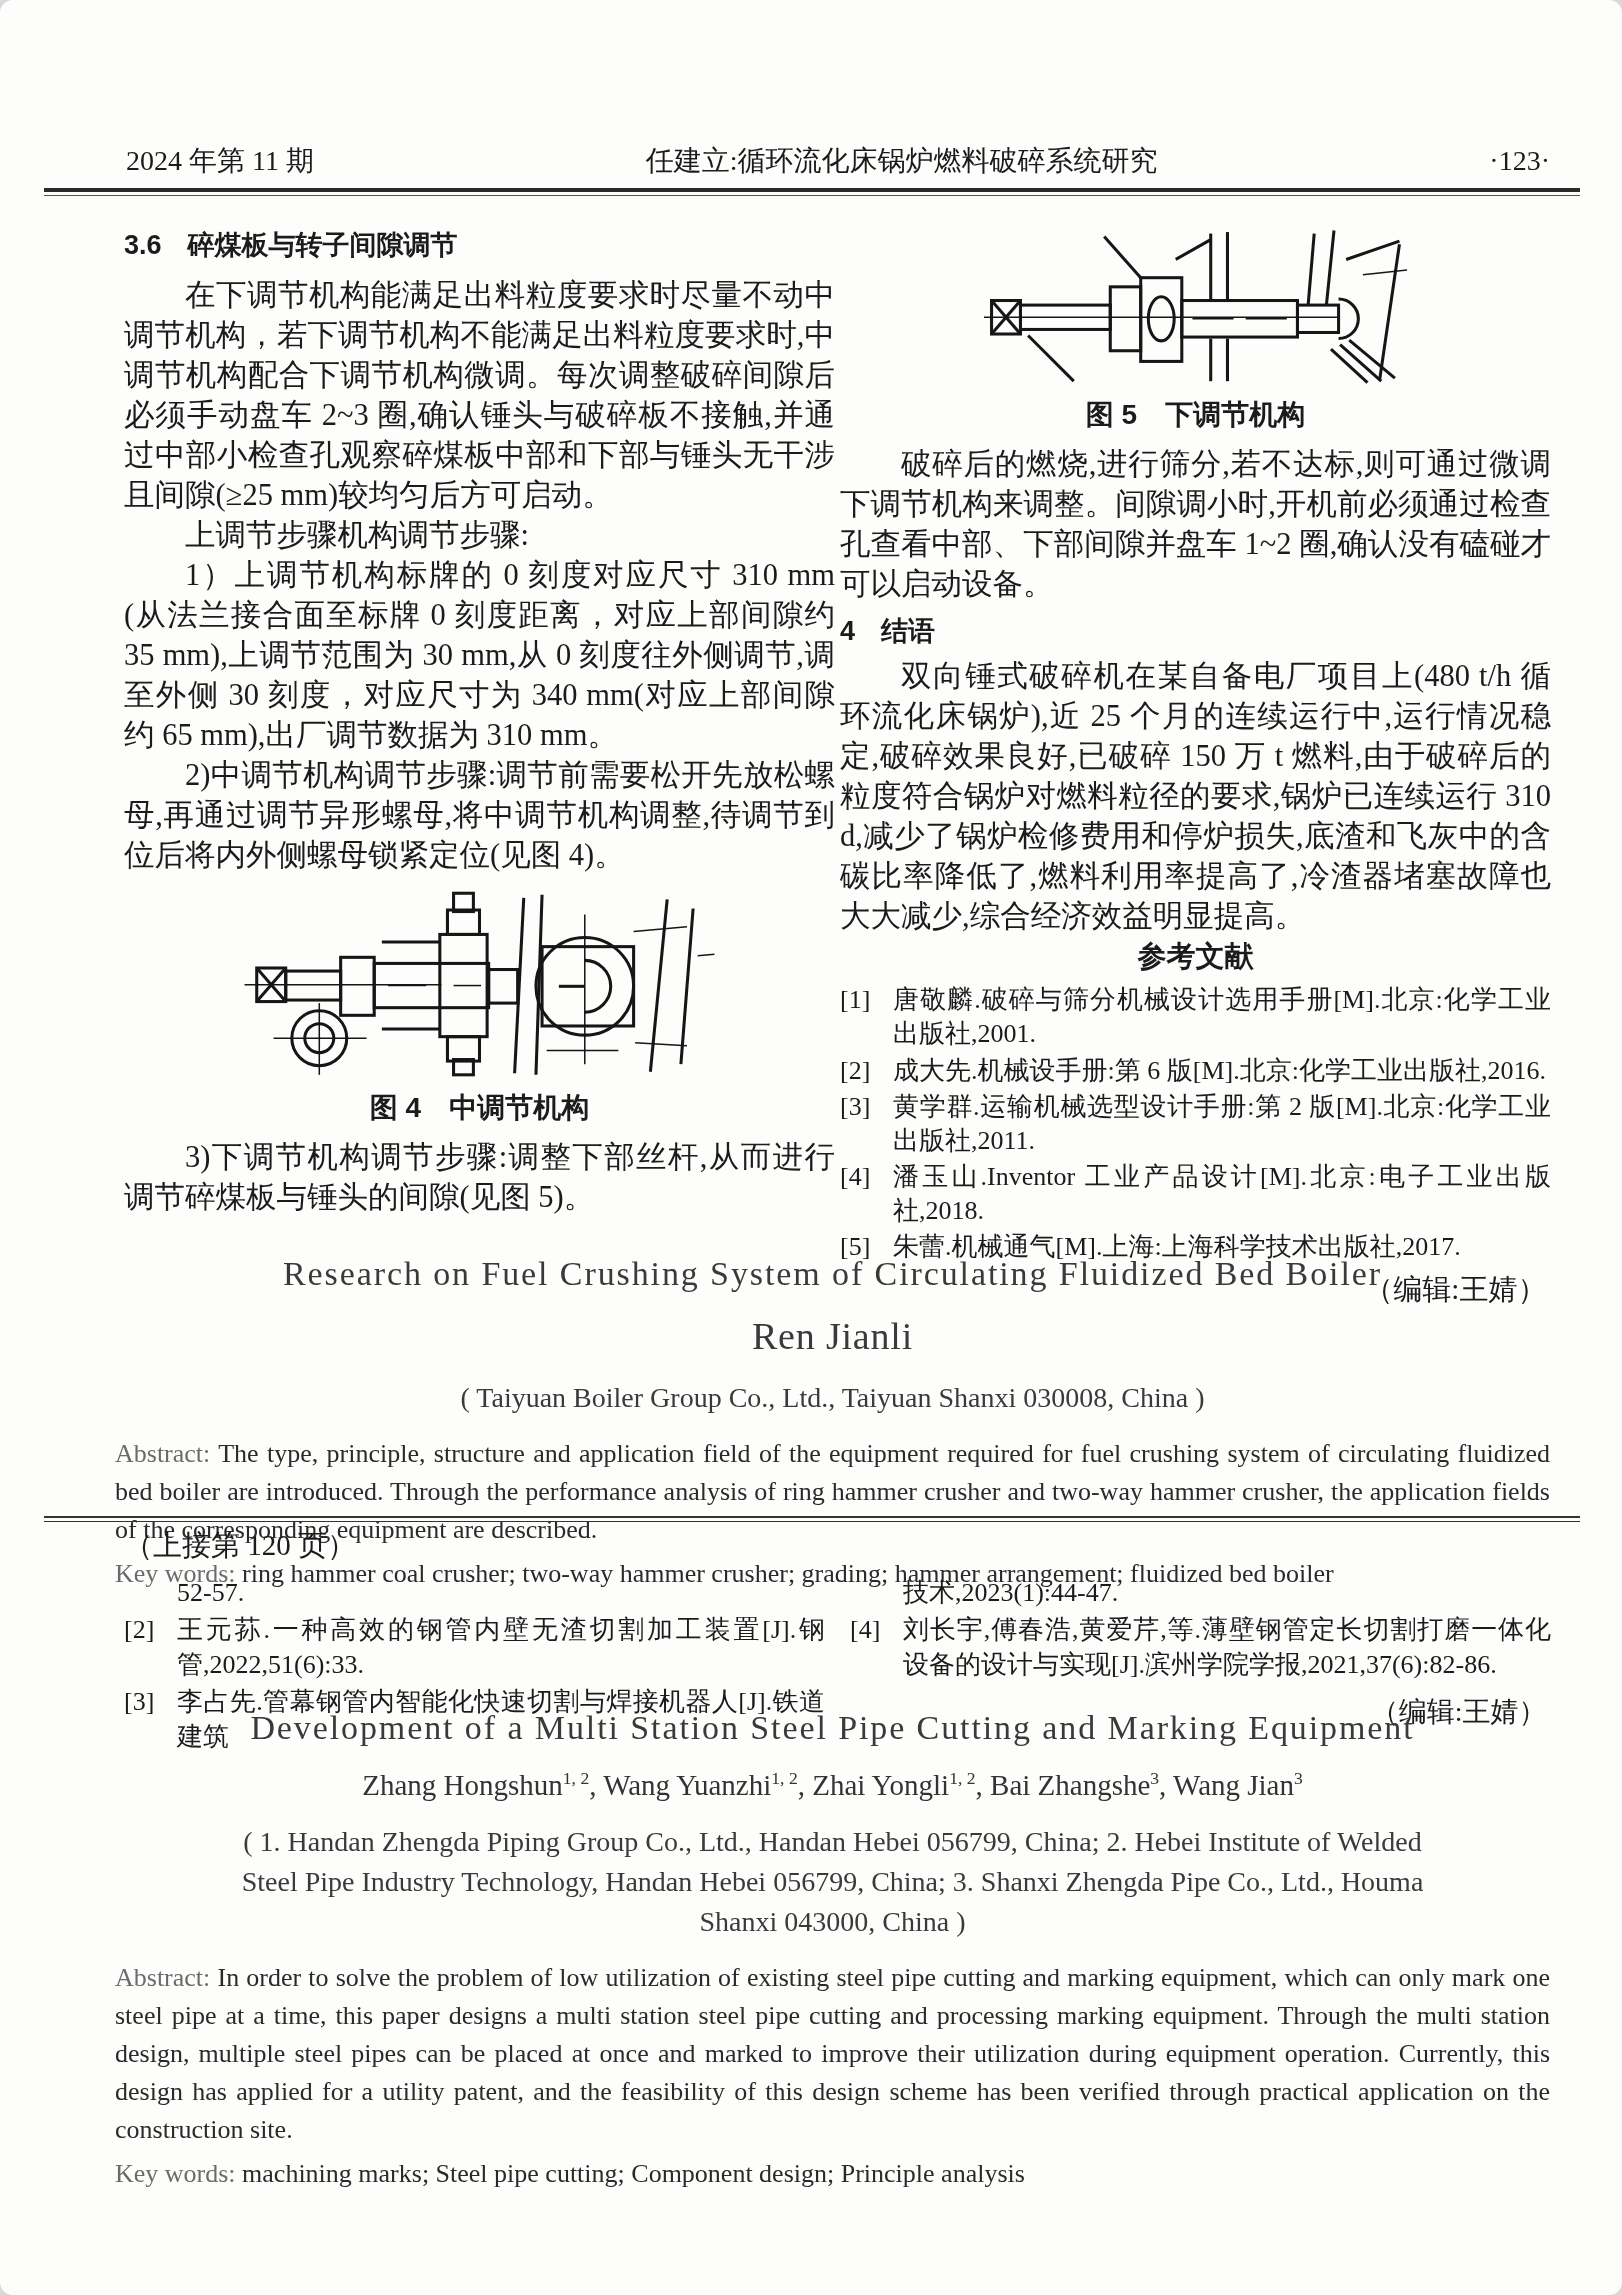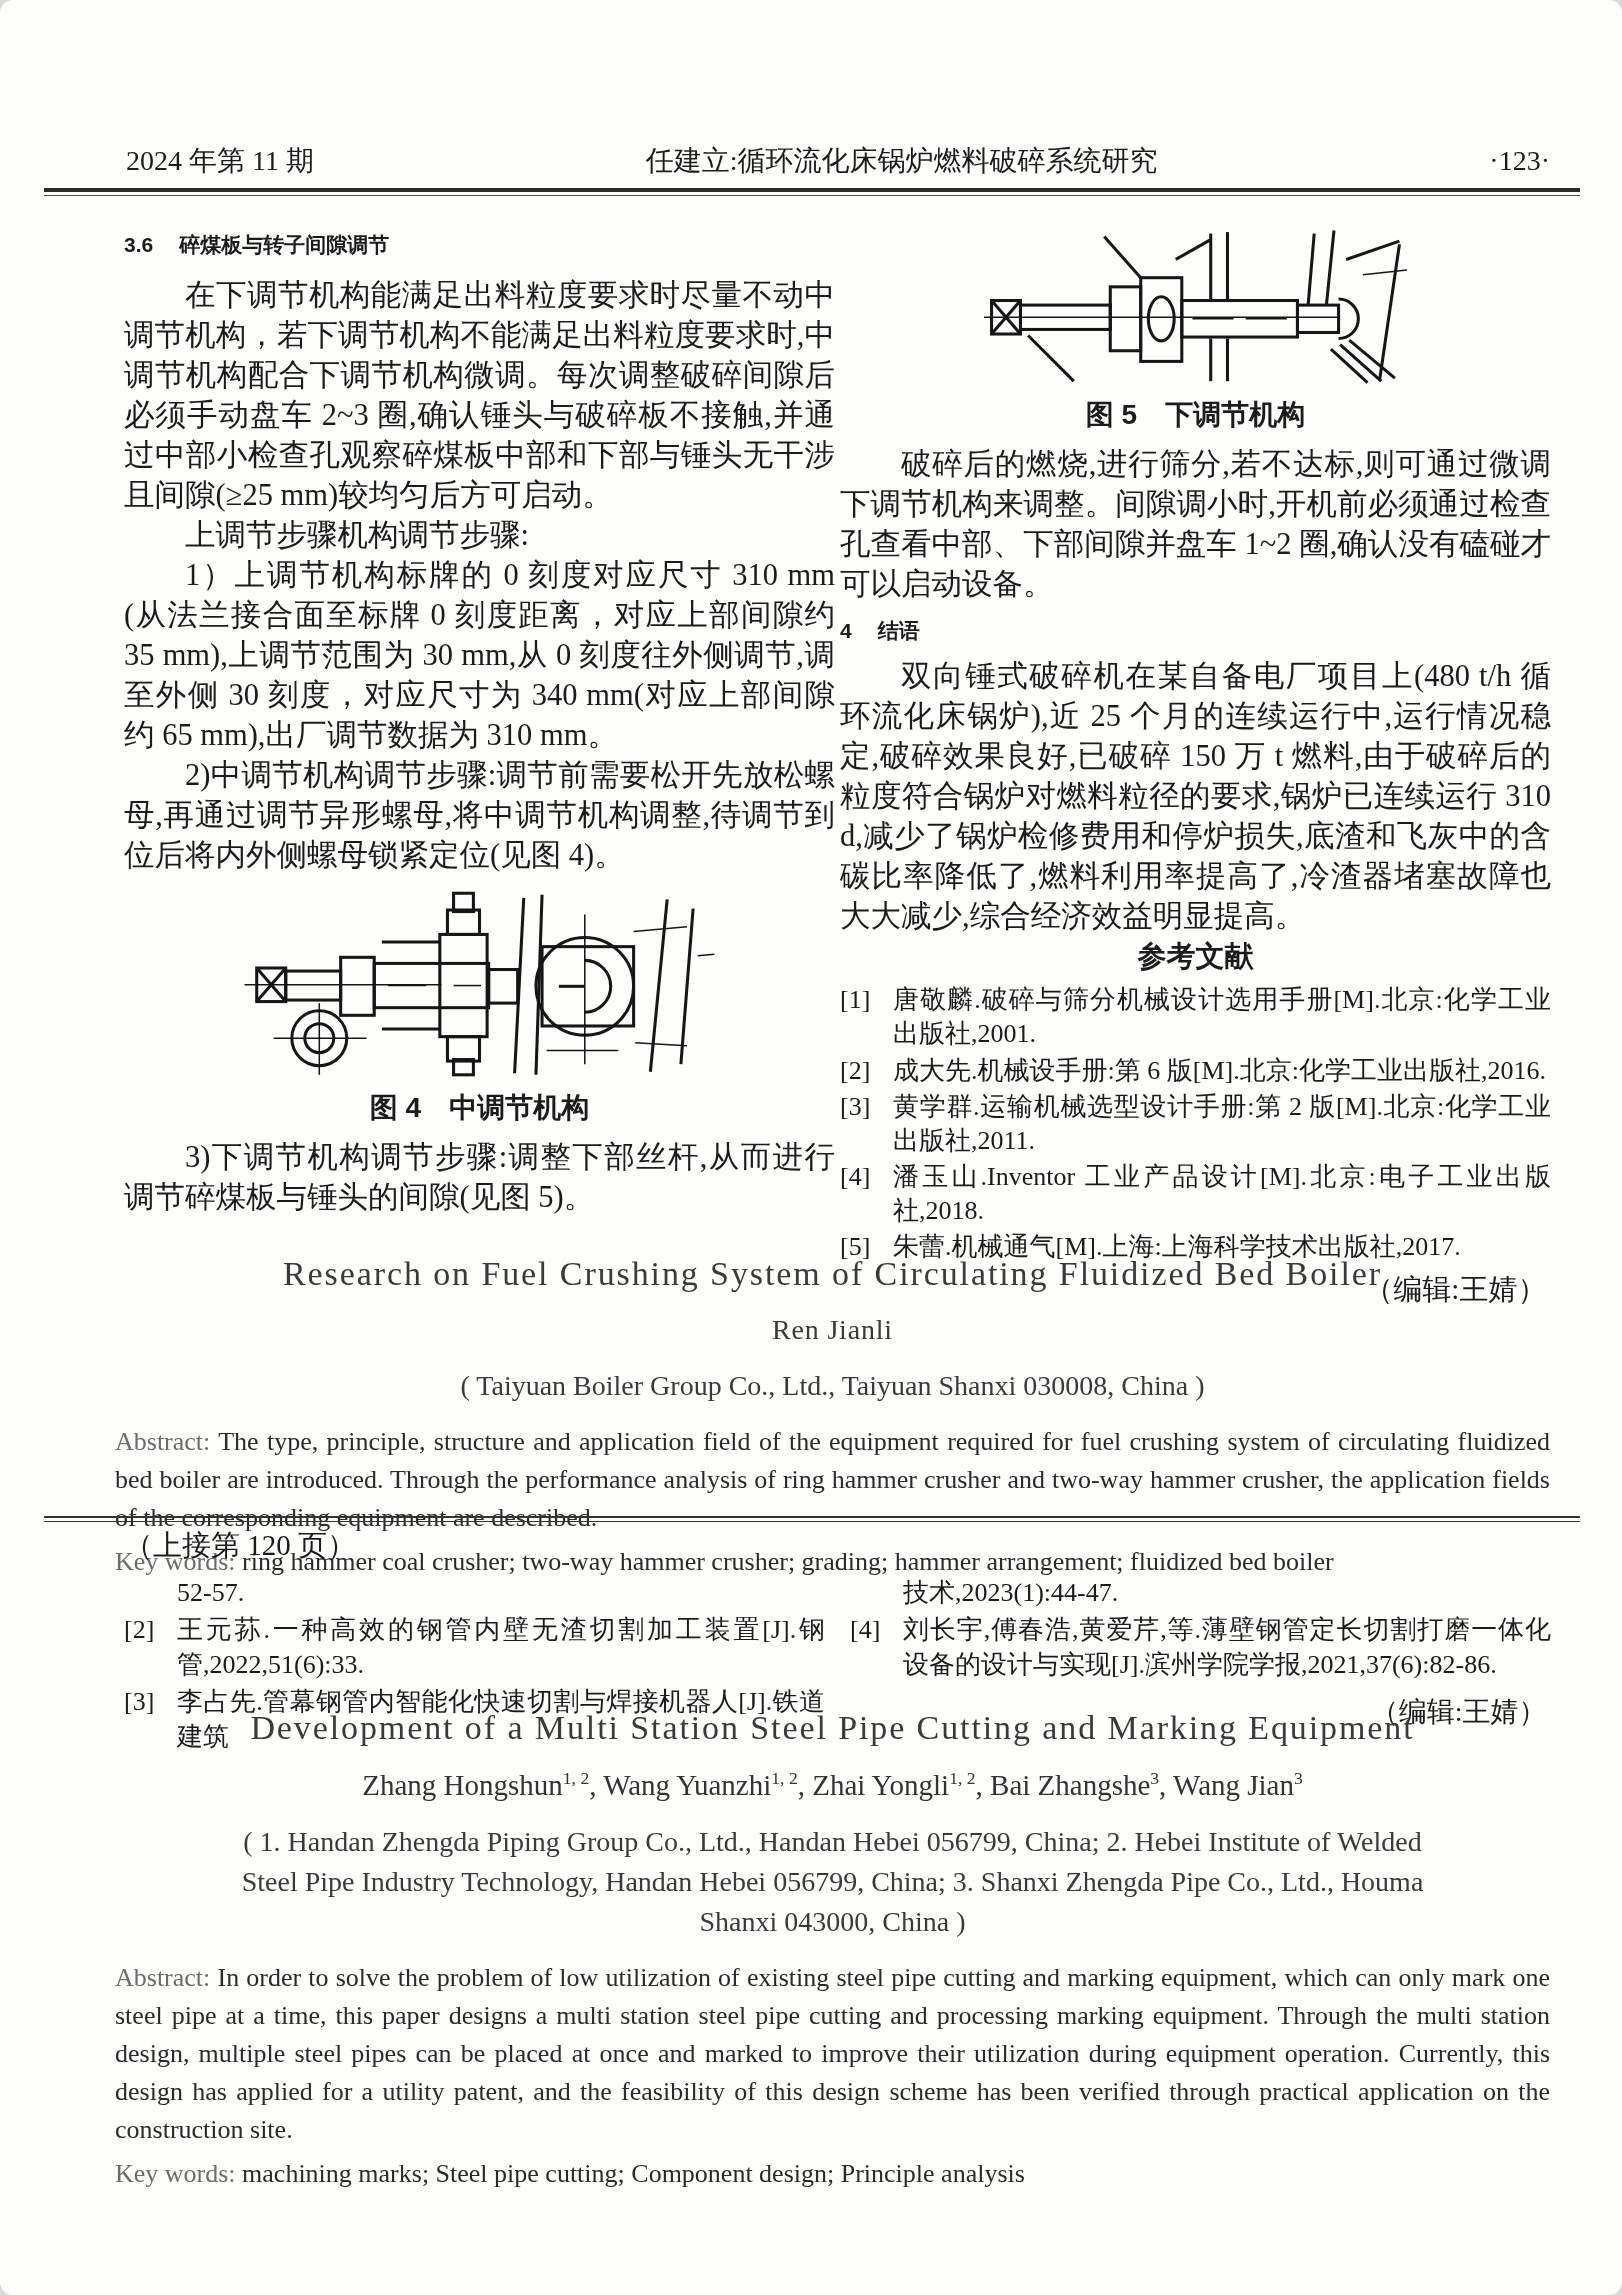--- a/index.html
+++ b/index.html
@@ -30,21 +30,21 @@
   
   .col{
     position:absolute;top:226px;width:711px;
     font-size:30.5px;line-height:40px;text-align:justify;
   }
   #col-left{left:124px;}
   #col-right{left:840px;}
   .col p{margin:0;text-indent:2em;}
   .cn-h{
     font-family:"Liberation Sans","DejaVu Sans",sans-serif;
-    font-weight:bold;font-size:21px;line-height:38px;
+    font-weight:bold;font-size:27px;line-height:38px;
     margin:0 0 10.7px 0;text-indent:0;
   }
   .cn-h .num{margin-right:26px;}
   .sec4{margin:7.6px 0 6.1px 0;}
   
   .fig{margin:12.2px 0 3.1px 0;text-align:center;text-indent:0;}
   .figcap{
     font-family:"Liberation Sans","DejaVu Sans",sans-serif;
     font-weight:bold;font-size:28px;line-height:34px;
     text-align:center;text-indent:0;margin:3.1px 0 12.2px 0;
@@ -66,21 +66,21 @@
     margin-top:6.1px;padding-right:4.6px;text-indent:0;
   }
   
   .epaper{position:absolute;left:115px;width:1435px;color:#222;}
   #paper1{top:1253px;}
   #paper2{top:1707px;}
   .etitle{
     text-align:center;font-size:34px;line-height:41px;
     letter-spacing:1.9px;color:#3a3a3a;
   }
-  .eauthor{text-align:center;font-size:28px;letter-spacing:0.8px;margin-top:20px;color:#3a3a3a;}
+  .eauthor{text-align:center;font-size:38px;letter-spacing:0.8px;margin-top:20px;color:#3a3a3a;}
   .eaffil{text-align:center;font-size:28px;line-height:40px;margin-top:20px;color:#3a3a3a;}
   .eabs{font-size:26px;line-height:38px;text-align:justify;margin-top:17px;color:#2a2a2a;}
   .ekw{font-size:26px;line-height:37px;margin-top:6.1px;color:#2a2a2a;}
   .elabel{color:#6b6b6b;}
   .p2-authors{text-align:center;font-size:29px;margin-top:20px;color:#333;}
   .p2-authors sup{font-size:17.6px;}
   
   #cont{position:absolute;top:1527px;left:124px;width:1427px;}
   .cont-note{font-size:29px;line-height:37px;}
   .cont-cols{display:flex;gap:25px;margin-top:10.7px;}

